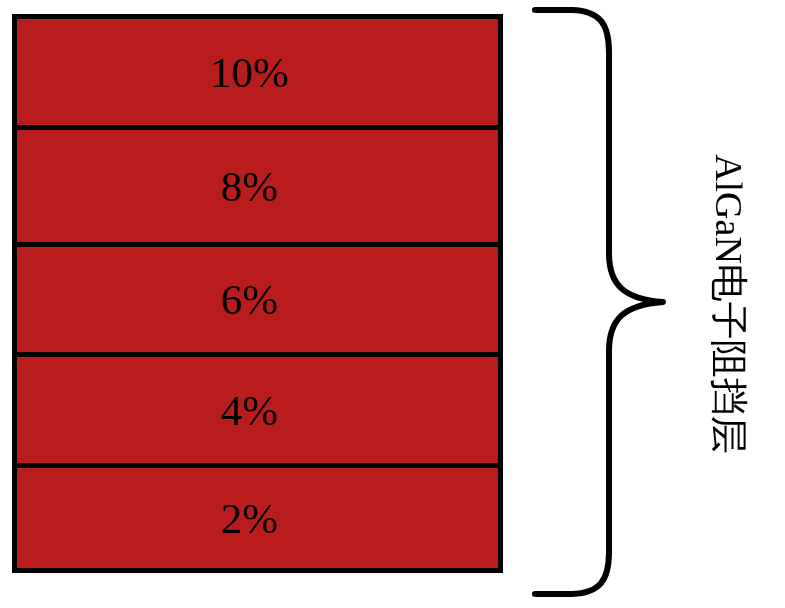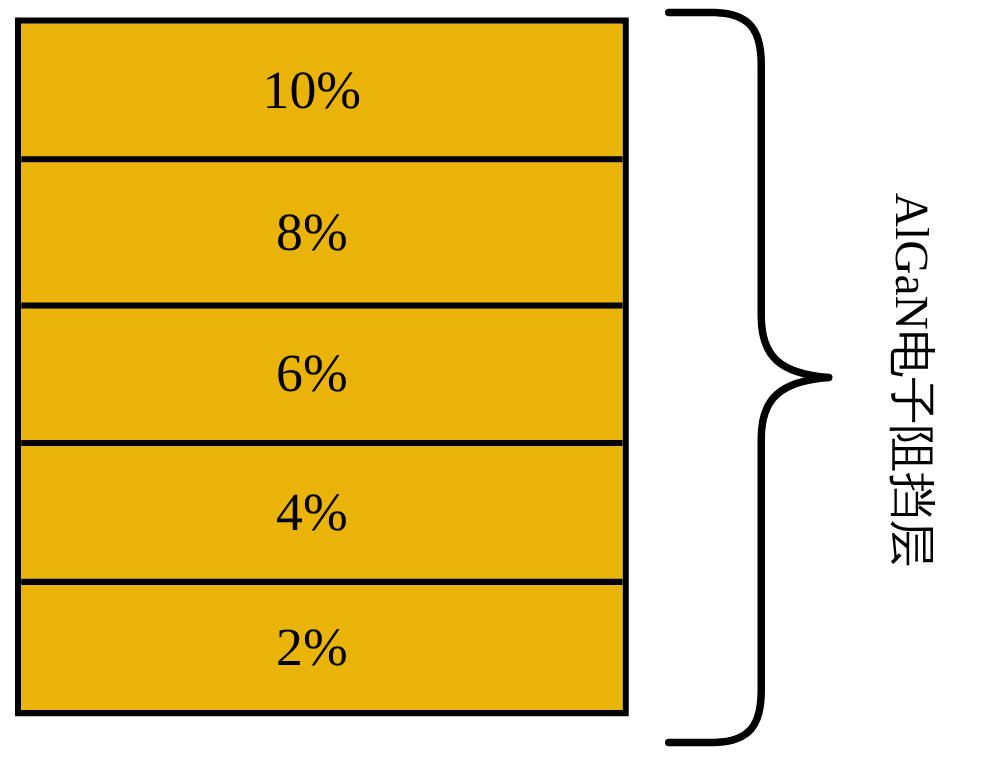--- a/index.html
+++ b/index.html
@@ -28,21 +28,21 @@
     background: #ffffff;
     display: flex;
     flex-direction: column;
   }
   .stack-layer {
     position: relative;
     box-sizing: border-box;
     display: flex;
     align-items: center;
     justify-content: center;
-    background: #eab308;
+    background: #b91c1c;
     border-bottom: 5px solid #000000;
   }
   .stack-layer:last-child {
     border-bottom: none;
   }
   .layer-label {
     font-family: "Liberation Serif", "DejaVu Serif", serif;
     font-size: 43px;
     line-height: 1;
     color: #000000;

